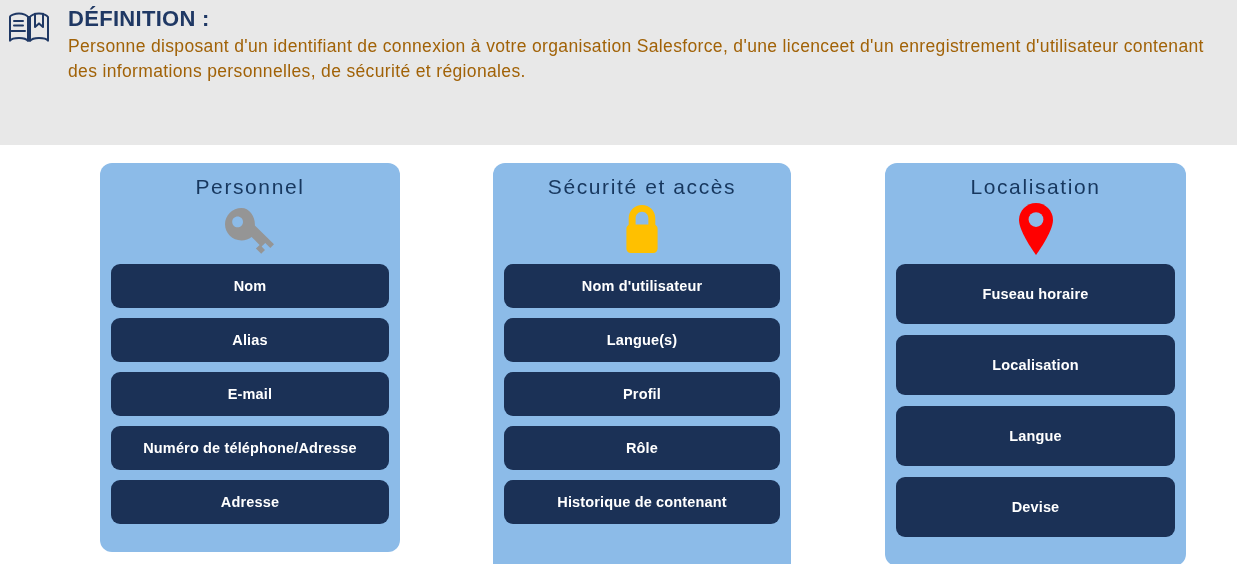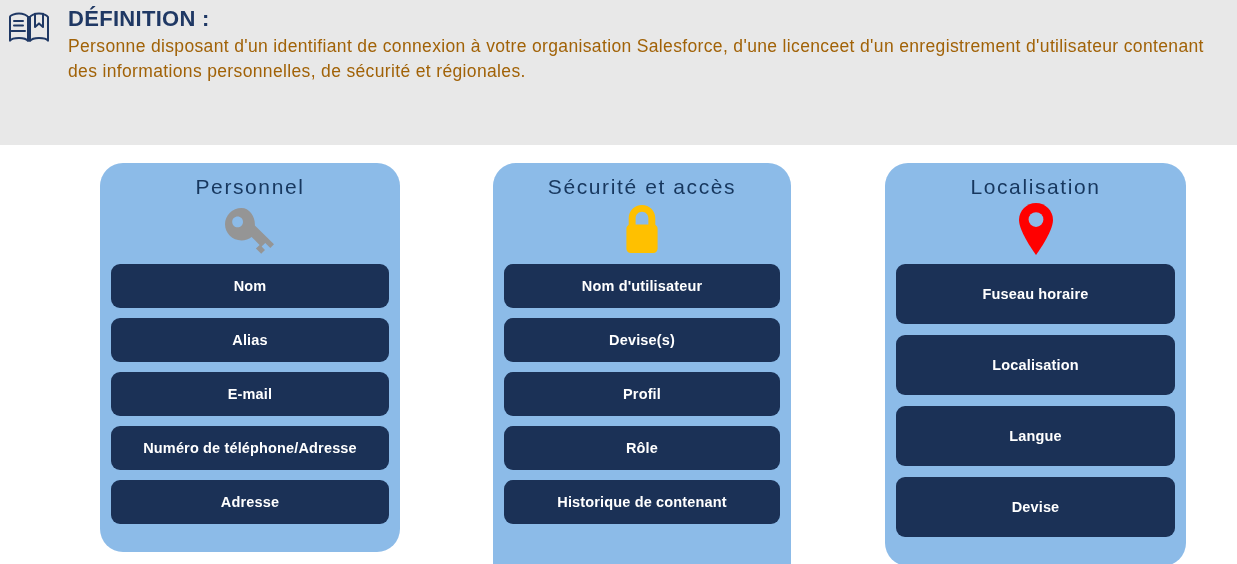--- a/index.html
+++ b/index.html
@@ -59,21 +59,21 @@
   .cards-area {
     position: absolute;
     left: 0;
     top: 145px;
     width: 1237px;
     height: 419px;
   }
   .card {
     position: absolute;
     background: #8cbbe8;
-    border-radius: 23px;
+    border-radius: 12px;
     box-sizing: border-box;
     display: flex;
     flex-direction: column;
     align-items: center;
   }
   .card-title {
     font-size: 21px;
     color: #17375e;
     letter-spacing: 1.6px;
     text-align: center;
@@ -172,21 +172,21 @@
     <div class="card-icon">
       <svg width="46" height="52" viewBox="0 0 46 52" xmlns="http://www.w3.org/2000/svg">
         <g fill="#FFC000">
           <path d="M23 2 C15.6 2 9.7 7.9 9.7 15.3 L9.7 23 L16.6 23 L16.6 15.3 C16.6 11.7 19.5 8.8 23 8.8 C26.5 8.8 29.4 11.7 29.4 15.3 L29.4 23 L36.3 23 L36.3 15.3 C36.3 7.9 30.4 2 23 2 Z"></path>
           <rect x="7.4" y="21.5" width="31.2" height="28.5" rx="4.2"></rect>
         </g>
       </svg>
     </div>
     <div class="pill-list">
       <div class="pill">Nom d'utilisateur</div>
-      <div class="pill">Devise(s)</div>
+      <div class="pill">Langue(s)</div>
       <div class="pill">Profil</div>
       <div class="pill">Rôle</div>
       <div class="pill">Historique de contenant</div>
     </div>
   </div>
 
   <div class="card" id="card-localisation">
     <div class="card-title">Localisation</div>
     <div class="card-icon">
       <svg width="42" height="56" viewBox="0 0 42 56" xmlns="http://www.w3.org/2000/svg">

